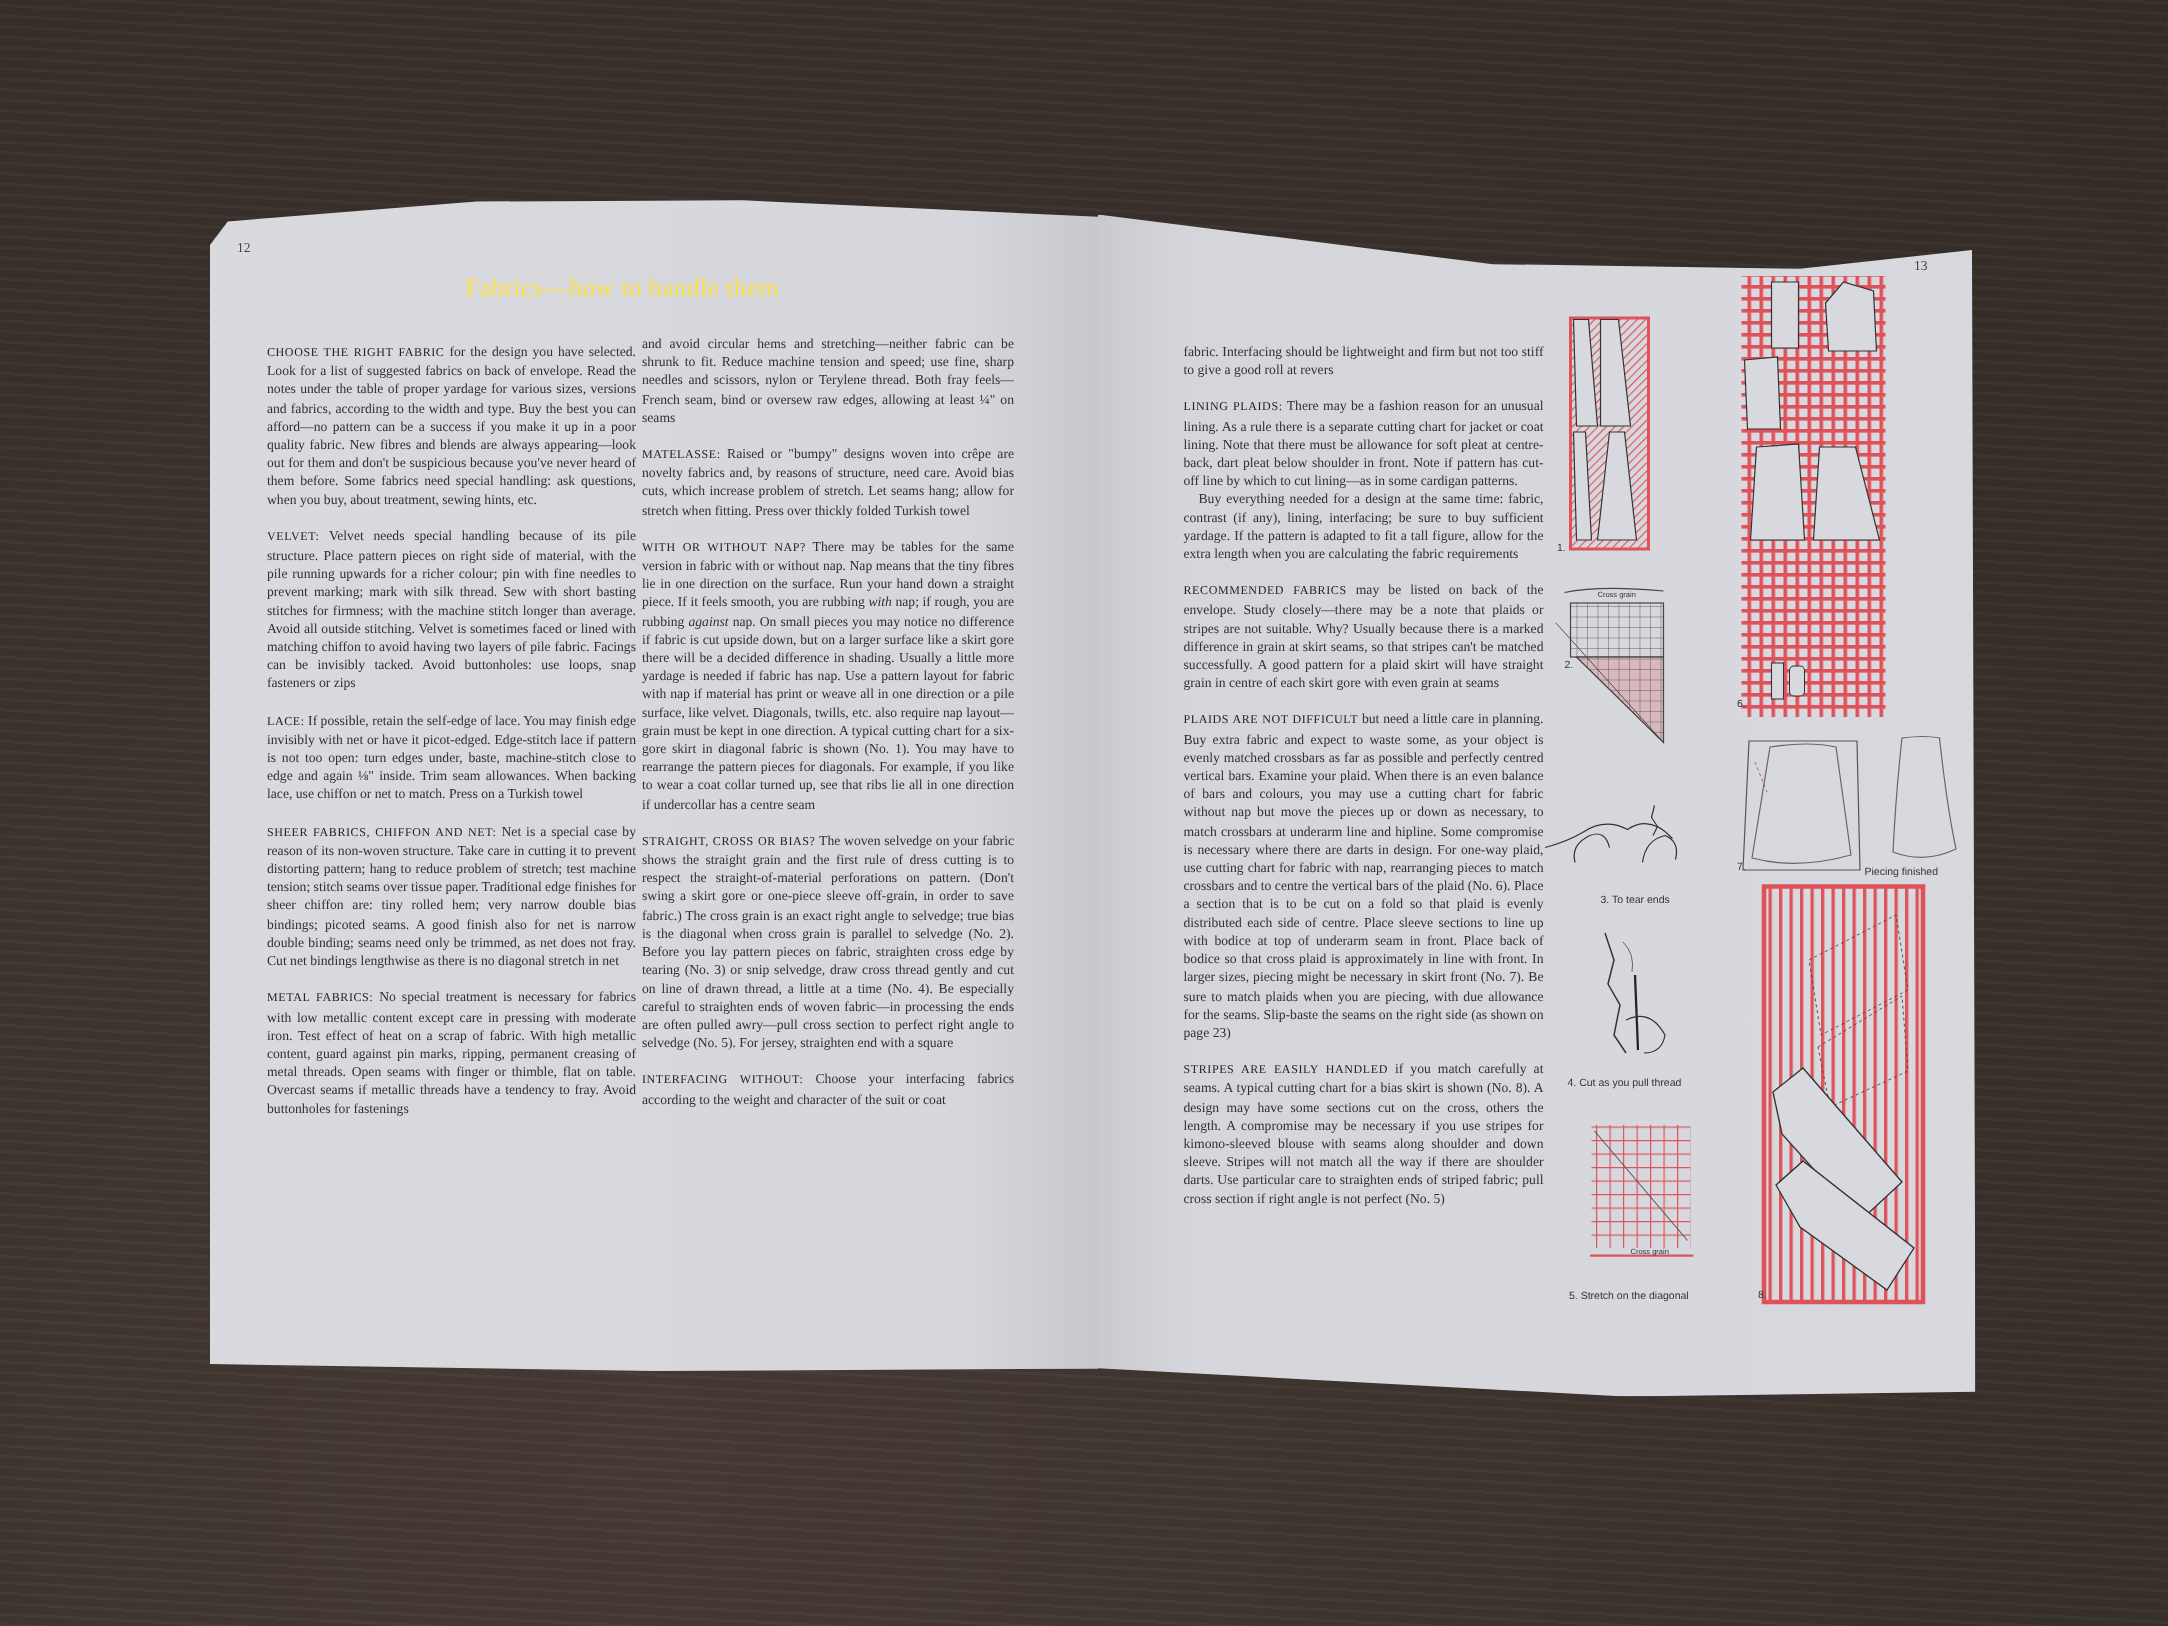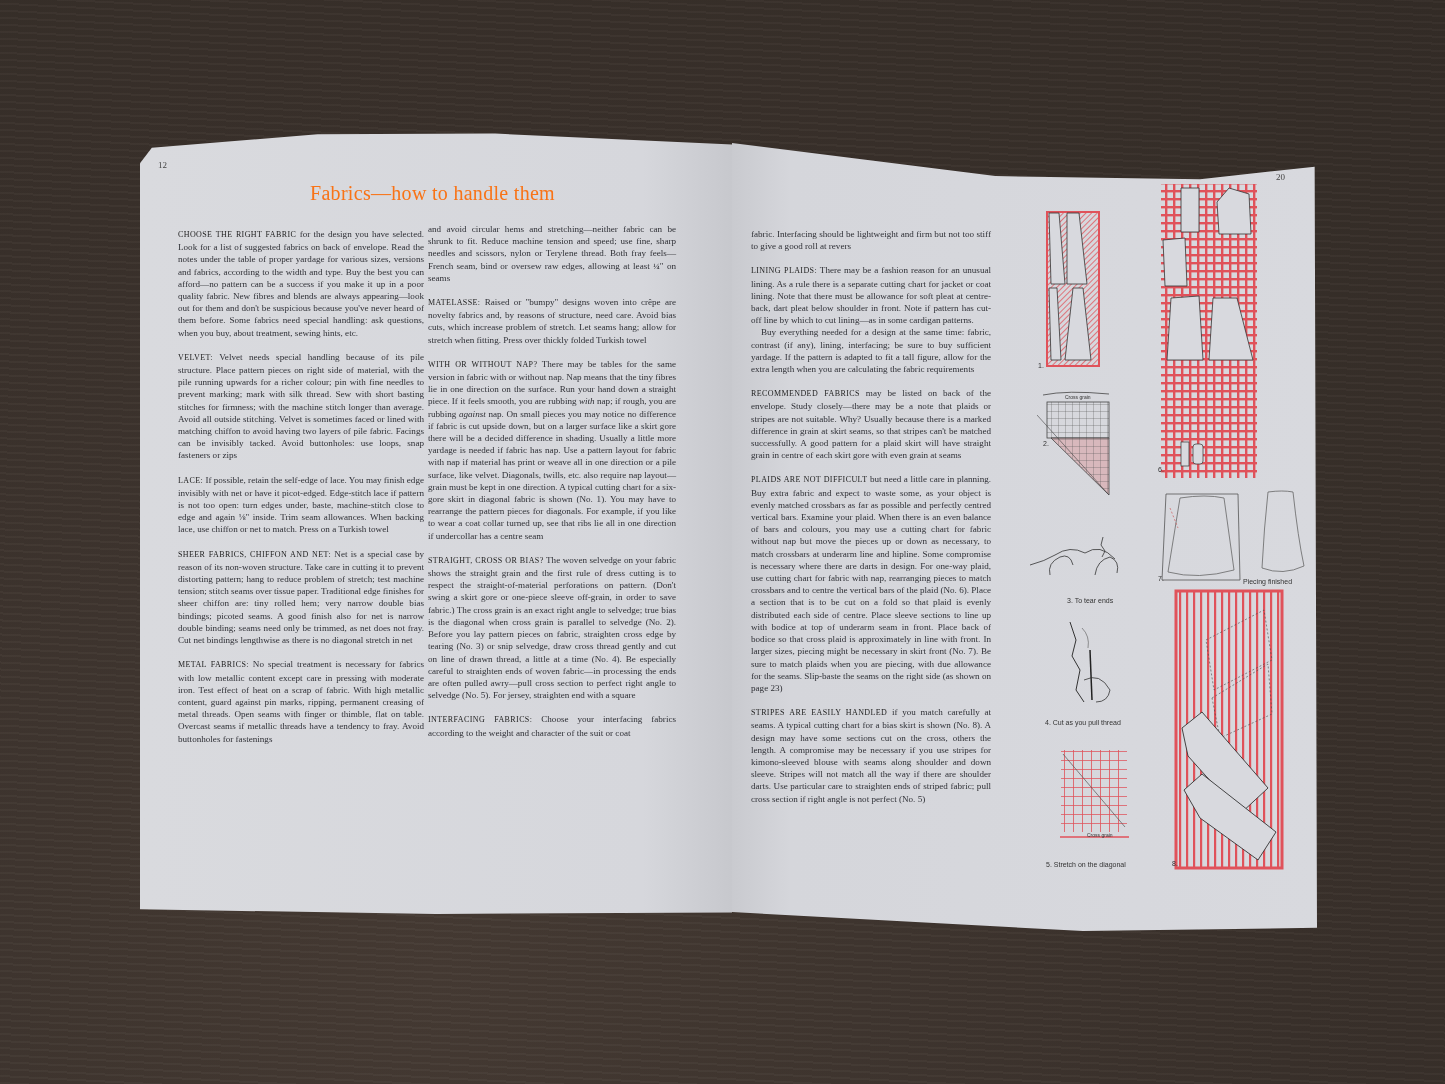--- a/index.html
+++ b/index.html
@@ -11,21 +11,21 @@
     font-family:"Liberation Serif", serif;}
   .page{position:absolute;background:#d8d9de;box-shadow:0 0 2px rgba(0,0,0,.4);}
   #left-page{left:140px;top:132px;width:592px;height:782px;
     clip-path:polygon(2% 2%, 30% 0.3%, 60% 0.2%, 100% 1.6%, 100% 99.8%, 50% 100%, 0% 99.4%, 0% 4%);
     border-radius:14px 0 0 0;
     background:linear-gradient(90deg,#d9dade 0%,#d6d7dc 85%,#c7c8cd 100%);}
   #right-page{left:732px;top:143px;width:585px;height:788px;
     clip-path:polygon(0 0, 45% 4.2%, 80% 4.6%, 99.6% 3%, 100% 99.6%, 60% 100%, 0 97.6%);
     background:linear-gradient(90deg,#c9cacf 0%,#d5d6db 10%,#d8d9de 100%);}
   .page-num{position:absolute;font-size:9px;color:#444;}
-  .title{position:absolute;left:310px;top:182px;font-size:20px;color:#f97316;letter-spacing:.3px;}
+  .title{position:absolute;left:310px;top:182px;font-size:17px;color:#fde047;letter-spacing:.3px;}
   .col{position:absolute;font-size:9.1px;line-height:12.2px;color:#2f3036;text-align:justify;}
   .col p{margin:0 0 12px 0;}
   .col p.indent{text-indent:10px;margin-top:-12px;}
   .hd{font-weight:normal;font-size:8px;letter-spacing:.4px;color:#222;}
   em{}
   .fig{position:absolute;}
   .cap{position:absolute;font-family:"Liberation Sans",sans-serif;font-size:7px;color:#333;white-space:nowrap;}
   .fignum{position:absolute;font-family:"Liberation Sans",sans-serif;font-size:7px;color:#333;}
 </style>
 </head>
@@ -40,26 +40,26 @@
     <p><span class="hd">VELVET:</span><span> Velvet needs special handling because of its pile structure. Place pattern pieces on right side of material, with the pile running upwards for a richer colour; pin with fine needles to prevent marking; mark with silk thread. Sew with short basting stitches for firmness; with the machine stitch longer than average. Avoid all outside stitching. Velvet is sometimes faced or lined with matching chiffon to avoid having two layers of pile fabric. Facings can be invisibly tacked. Avoid buttonholes: use loops, snap fasteners or zips</span></p>
     <p><span class="hd">LACE:</span><span> If possible, retain the self-edge of lace. You may finish edge invisibly with net or have it picot-edged. Edge-stitch lace if pattern is not too open: turn edges under, baste, machine-stitch close to edge and again ⅛" inside. Trim seam allowances. When backing lace, use chiffon or net to match. Press on a Turkish towel</span></p>
     <p><span class="hd">SHEER FABRICS, CHIFFON AND NET:</span><span> Net is a special case by reason of its non-woven structure. Take care in cutting it to prevent distorting pattern; hang to reduce problem of stretch; test machine tension; stitch seams over tissue paper. Traditional edge finishes for sheer chiffon are: tiny rolled hem; very narrow double bias bindings; picoted seams. A good finish also for net is narrow double binding; seams need only be trimmed, as net does not fray. Cut net bindings lengthwise as there is no diagonal stretch in net</span></p>
     <p><span class="hd">METAL FABRICS:</span><span> No special treatment is necessary for fabrics with low metallic content except care in pressing with moderate iron. Test effect of heat on a scrap of fabric. With high metallic content, guard against pin marks, ripping, permanent creasing of metal threads. Open seams with finger or thimble, flat on table. Overcast seams if metallic threads have a tendency to fray. Avoid buttonholes for fastenings</span></p>
   </div>
 <div class="col" id="lcol2" style="left:428px;top:223px;width:248px">
     <p><span>and avoid circular hems and stretching—neither fabric can be shrunk to fit. Reduce machine tension and speed; use fine, sharp needles and scissors, nylon or Terylene thread. Both fray feels—French seam, bind or oversew raw edges, allowing at least ¼" on seams</span></p>
     <p><span class="hd">MATELASSE:</span><span> Raised or "bumpy" designs woven into crêpe are novelty fabrics and, by reasons of structure, need care. Avoid bias cuts, which increase problem of stretch. Let seams hang; allow for stretch when fitting. Press over thickly folded Turkish towel</span></p>
     <p><span class="hd">WITH OR WITHOUT NAP?</span><span> There may be tables for the same version in fabric with or without nap. Nap means that the tiny fibres lie in one direction on the surface. Run your hand down a straight piece. If it feels smooth, you are rubbing </span><em>with</em><span> nap; if rough, you are rubbing </span><em>against</em><span> nap. On small pieces you may notice no difference if fabric is cut upside down, but on a larger surface like a skirt gore there will be a decided difference in shading. Usually a little more yardage is needed if fabric has nap. Use a pattern layout for fabric with nap if material has print or weave all in one direction or a pile surface, like velvet. Diagonals, twills, etc. also require nap layout—grain must be kept in one direction. A typical cutting chart for a six-gore skirt in diagonal fabric is shown (No. 1). You may have to rearrange the pattern pieces for diagonals. For example, if you like to wear a coat collar turned up, see that ribs lie all in one direction if undercollar has a centre seam</span></p>
     <p><span class="hd">STRAIGHT, CROSS OR BIAS?</span><span> The woven selvedge on your fabric shows the straight grain and the first rule of dress cutting is to respect the straight-of-material perforations on pattern. (Don't swing a skirt gore or one-piece sleeve off-grain, in order to save fabric.) The cross grain is an exact right angle to selvedge; true bias is the diagonal when cross grain is parallel to selvedge (No. 2). Before you lay pattern pieces on fabric, straighten cross edge by tearing (No. 3) or snip selvedge, draw cross thread gently and cut on line of drawn thread, a little at a time (No. 4). Be especially careful to straighten ends of woven fabric—in processing the ends are often pulled awry—pull cross section to perfect right angle to selvedge (No. 5). For jersey, straighten end with a square</span></p>
-    <p><span class="hd">INTERFACING FABRICS:</span><span> Choose your interfacing fabrics according to the weight and character of the suit or coat</span></p>
+    <p><span class="hd">INTERFACING WITHOUT:</span><span> Choose your interfacing fabrics according to the weight and character of the suit or coat</span></p>
   </div>
 
 <div id="right-page" class="page"></div>
-<div class="page-num" style="left:1276px;top:172px">20</div>
-<div class="col" id="rcol" style="left:751px;top:228px;width:240px">
+<div class="page-num" style="left:1276px;top:172px">13</div>
+<div class="col" id="rcol" style="left:789px;top:228px;width:240px">
     <p><span>fabric. Interfacing should be lightweight and firm but not too stiff to give a good roll at revers</span></p>
     <p><span class="hd">LINING PLAIDS:</span><span> There may be a fashion reason for an unusual lining. As a rule there is a separate cutting chart for jacket or coat lining. Note that there must be allowance for soft pleat at centre-back, dart pleat below shoulder in front. Note if pattern has cut-off line by which to cut lining—as in some cardigan patterns.</span></p>
     <p class="indent"><span>Buy everything needed for a design at the same time: fabric, contrast (if any), lining, interfacing; be sure to buy sufficient yardage. If the pattern is adapted to fit a tall figure, allow for the extra length when you are calculating the fabric requirements</span></p>
     <p><span class="hd">RECOMMENDED FABRICS</span><span> may be listed on back of the envelope. Study closely—there may be a note that plaids or stripes are not suitable. Why? Usually because there is a marked difference in grain at skirt seams, so that stripes can't be matched successfully. A good pattern for a plaid skirt will have straight grain in centre of each skirt gore with even grain at seams</span></p>
     <p><span class="hd">PLAIDS ARE NOT DIFFICULT</span><span> but need a little care in planning. Buy extra fabric and expect to waste some, as your object is evenly matched crossbars as far as possible and perfectly centred vertical bars. Examine your plaid. When there is an even balance of bars and colours, you may use a cutting chart for fabric without nap but move the pieces up or down as necessary, to match crossbars at underarm line and hipline. Some compromise is necessary where there are darts in design. For one-way plaid, use cutting chart for fabric with nap, rearranging pieces to match crossbars and to centre the vertical bars of the plaid (No. 6). Place a section that is to be cut on a fold so that plaid is evenly distributed each side of centre. Place sleeve sections to line up with bodice at top of underarm seam in front. Place back of bodice so that cross plaid is approximately in line with front. In larger sizes, piecing might be necessary in skirt front (No. 7). Be sure to match plaids when you are piecing, with due allowance for the seams. Slip-baste the seams on the right side (as shown on page 23)</span></p>
     <p><span class="hd">STRIPES ARE EASILY HANDLED</span><span> if you match carefully at seams. A typical cutting chart for a bias skirt is shown (No. 8). A design may have some sections cut on the cross, others the length. A compromise may be necessary if you use stripes for kimono-sleeved blouse with seams along shoulder and down sleeve. Stripes will not match all the way if there are shoulder darts. Use particular care to straighten ends of striped fabric; pull cross section if right angle is not perfect (No. 5)</span></p>
   </div>
 
 <svg class="fig" style="left:1043px;top:210px" width="58" height="158">
   <defs>

